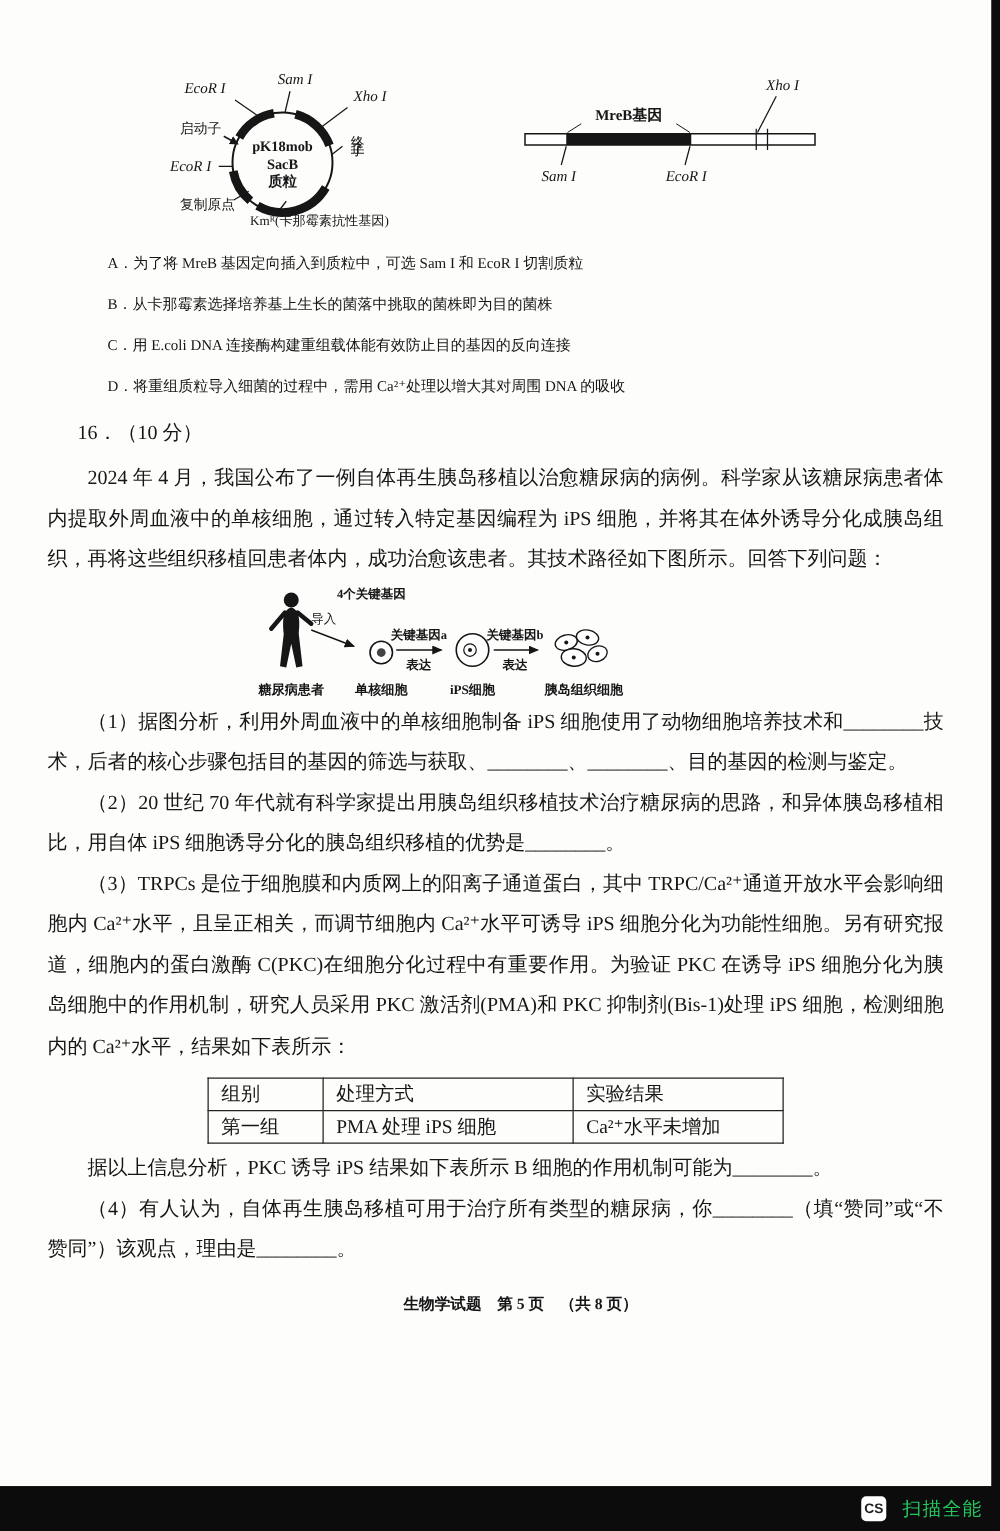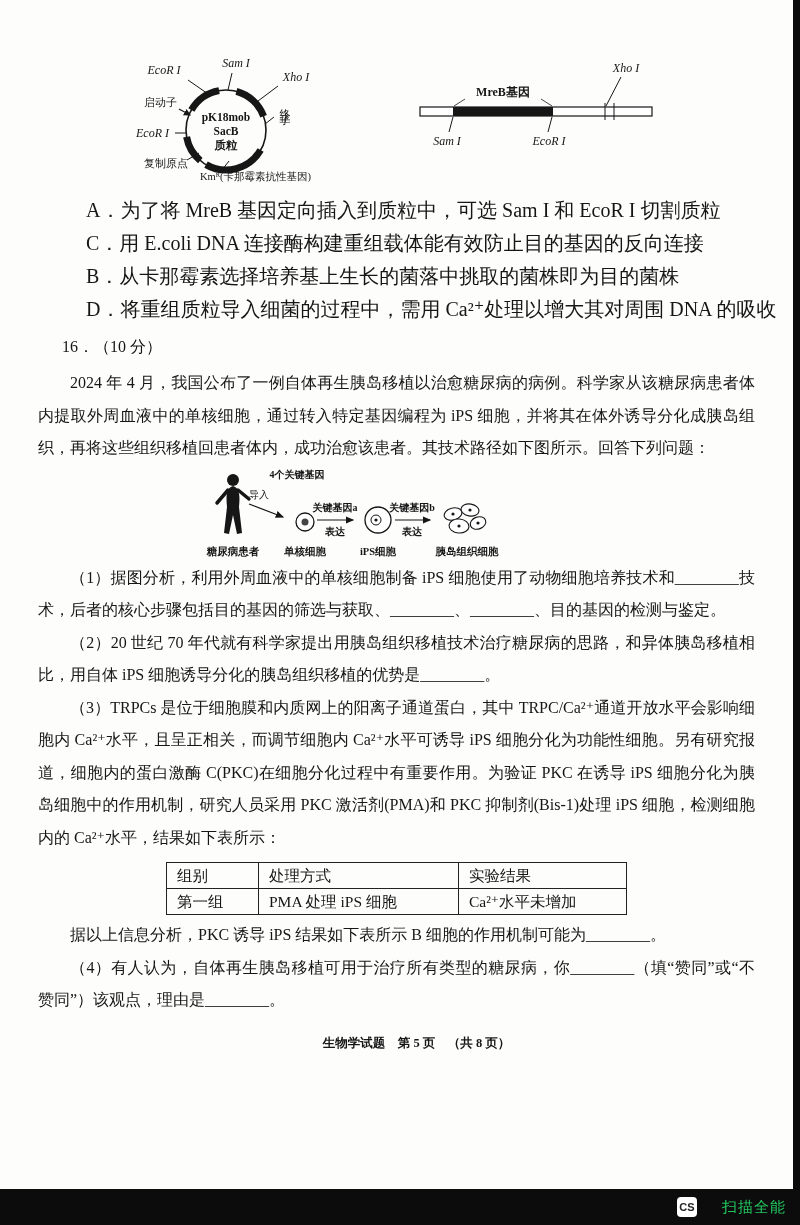--- a/index.html
+++ b/index.html
@@ -14,39 +14,39 @@
   }
   .top-diagrams { position: relative; margin-top: 52px; height: 138px; }
   .plasmid-svg { position: absolute; left: 116px; top: 0; }
   .terminator-label {
     position: absolute; left: 277px; top: 48px;
     writing-mode: vertical-rl; font-size: 11px; letter-spacing: 3px;
   }
   .linear-svg { position: absolute; left: 408px; top: 4px; }
   svg text { fill: #161616; font-family: "Liberation Serif", "DejaVu Serif", serif; }
   svg line, svg path.ln { stroke: #161616; }
-  .options { padding-left: 86px; margin: 4px 0 0 0; font-size: 20px; line-height: 33px; }
+  .options { padding-left: 86px; margin: 4px 0 0 0; font-size: 12px; line-height: 33px; }
   .options p { margin: 0; }
   .section-heading { margin: 26px 62px 0; font-weight: bold; font-size: 16.5px; line-height: 33px; }
   .q16 { margin: 4px 62px; font-size: 16px; line-height: 33px; }
   .para { margin: 0 38px; font-size: 16px; line-height: 32.5px; text-align: justify; }
   .indent { text-indent: 2em; }
   .flow-wrap { position: relative; height: 97px; }
   .flow-svg { position: absolute; left: 193px; top: 2px; }
   table.result-table { border-collapse: collapse; margin: 8px auto 4px; }
   .result-table th, .result-table td {
     border: 1px solid #222; font-weight: normal; font-size: 15.5px;
     padding: 1px 10px; text-align: left; line-height: 23px;
   }
   .c1 { width: 92px; } .c2 { width: 200px; } .c3 { width: 168px; }
   .footer { text-align: center; font-weight: bold; font-size: 12.5px; margin-top: 18px; padding-left: 40px; }
   .bottombar {
     position: absolute; left: 0; top: 1189px; width: 800px; height: 36px;
     background: #0c0c0c; display: flex; align-items: center; justify-content: flex-end;
-    gap: 25px; padding-right: 14px;
+    gap: 13px; padding-right: 14px;
   }
   .cs-logo {
     width: 20px; height: 20px; background: #fff; border-radius: 4px; color: #222;
     font-weight: bold; font-size: 11px; display: flex; align-items: center; justify-content: center;
     font-family: "Liberation Sans", sans-serif;
   }
   .wm-text { color: #22c55e; font-size: 15px; font-family: "Liberation Sans", sans-serif; letter-spacing: 1px; }
 </style>
 </head>
 <body>
@@ -109,22 +109,22 @@
 
       <line x1="45" y1="61" x2="41" y2="76" stroke-width="1"></line>
       <text x="39" y="89" text-anchor="middle" font-size="12" font-style="italic">Sam I</text>
       <line x1="144" y1="61" x2="140" y2="76" stroke-width="1"></line>
       <text x="141" y="89" text-anchor="middle" font-size="12" font-style="italic">EcoR I</text>
     </svg>
   </div>
 
   <div class="options">
     <p>A．为了将 MreB 基因定向插入到质粒中，可选 Sam I 和 EcoR I 切割质粒</p>
+    <p>B．从卡那霉素选择培养基上生长的菌落中挑取的菌株即为目的菌株</p>
     <p>C．用 E.coli DNA 连接酶构建重组载体能有效防止目的基因的反向连接</p>
-    <p>B．从卡那霉素选择培养基上生长的菌落中挑取的菌株即为目的菌株</p>
     <p>D．将重组质粒导入细菌的过程中，需用 Ca²⁺处理以增大其对周围 DNA 的吸收</p>
   </div>
 
   <p class="q16">16．（10 分）</p>
   <p class="para indent">2024 年 4 月，我国公布了一例自体再生胰岛移植以治愈糖尿病的病例。科学家从该糖尿病患者体内提取外周血液中的单核细胞，通过转入特定基因编程为 iPS 细胞，并将其在体外诱导分化成胰岛组织，再将这些组织移植回患者体内，成功治愈该患者。其技术路径如下图所示。回答下列问题：</p>
 
   <div class="flow-wrap">
     <svg class="flow-svg" width="350" height="94" viewBox="0 0 350 94">
       <defs>
         <marker id="fa" markerWidth="8" markerHeight="8" refX="6" refY="3" orient="auto">

